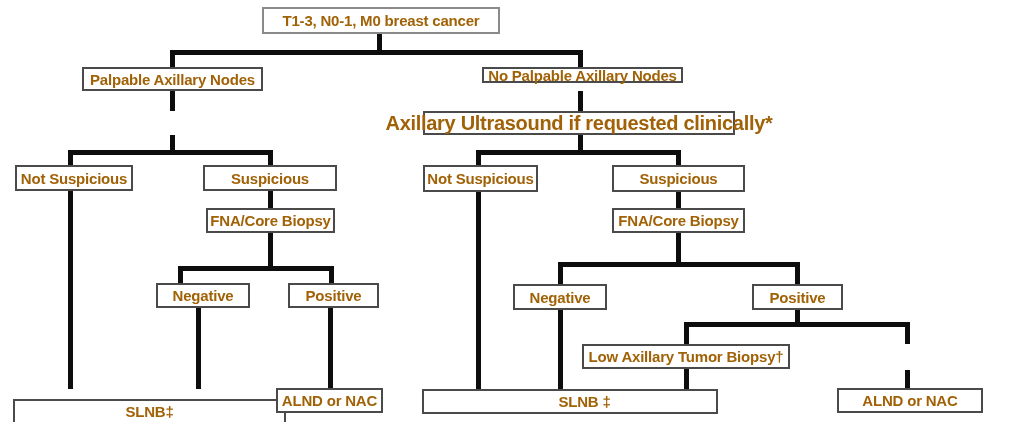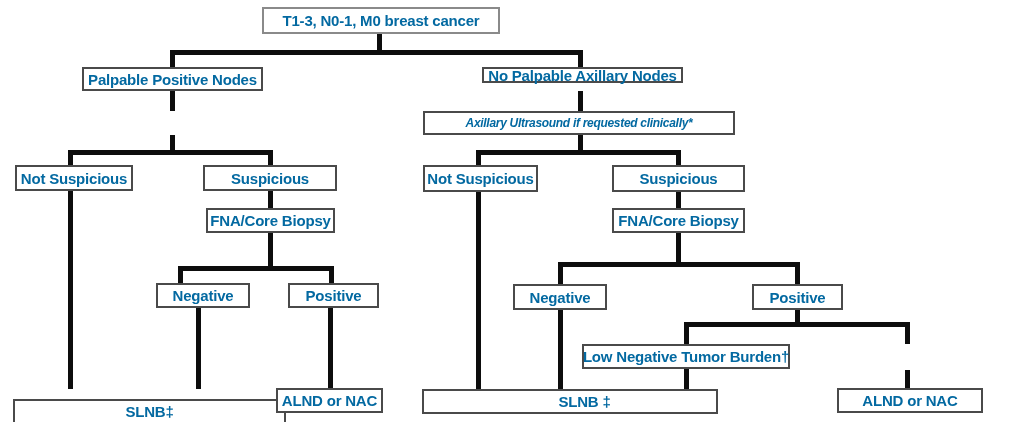--- a/index.html
+++ b/index.html
@@ -18,32 +18,31 @@
   .node {
     position: absolute;
     box-sizing: border-box;
     background: #ffffff;
     border: 2px solid #4a4a4a;
     display: flex;
     align-items: center;
     justify-content: center;
     font-weight: bold;
     font-size: 15px;
-    color: #0369a1;
+    color: #a16207;
     white-space: nowrap;
     z-index: 2;
     letter-spacing: -0.2px;
   }
   .node.root {
     border-color: #8a8a8a;
   }
   .node.tight {
-    font-size: 12px;
+    font-size: 20px;
     letter-spacing: -0.3px;
-    font-style: italic;
   }
   .line {
     position: absolute;
     background: #0d0d0d;
     z-index: 1;
   }
 </style>
 </head>
 <body>
 
@@ -91,38 +90,38 @@
   <div class="line" style="left:795px; top:310px; width:5px; height:16px;"></div>
   <div class="line" style="left:684px; top:322px; width:226px; height:5px;"></div>
   <div class="line" style="left:684px; top:322px; width:5px; height:22px;"></div>
   <div class="line" style="left:905px; top:322px; width:5px; height:22px;"></div>
 
   <div class="line" style="left:684px; top:369px; width:5px; height:20px;"></div>
   <div class="line" style="left:905px; top:370px; width:5px; height:18px;"></div>
 
   <div class="node root" style="left:262px; top:7px; width:238px; height:27px;">T1-3, N0-1, M0 breast cancer</div>
 
-  <div class="node" style="left:82px; top:67px; width:181px; height:24px;">Palpable Positive Nodes</div>
+  <div class="node" style="left:82px; top:67px; width:181px; height:24px;">Palpable Axillary Nodes</div>
   <div class="node" style="left:482px; top:67px; width:201px; height:16px;">No Palpable Axillary Nodes</div>
 
   <div class="node tight" style="left:423px; top:111px; width:312px; height:24px;">Axillary Ultrasound if requested clinically*</div>
 
   <div class="node" style="left:15px; top:165px; width:118px; height:26px;">Not Suspicious</div>
   <div class="node" style="left:203px; top:165px; width:134px; height:26px;">Suspicious</div>
   <div class="node" style="left:423px; top:165px; width:115px; height:27px;">Not Suspicious</div>
   <div class="node" style="left:612px; top:165px; width:133px; height:27px;">Suspicious</div>
 
   <div class="node" style="left:206px; top:208px; width:129px; height:25px;">FNA/Core Biopsy</div>
   <div class="node" style="left:612px; top:208px; width:133px; height:25px;">FNA/Core Biopsy</div>
 
   <div class="node" style="left:156px; top:283px; width:94px; height:25px;">Negative</div>
   <div class="node" style="left:288px; top:283px; width:91px; height:25px;">Positive</div>
   <div class="node" style="left:513px; top:284px; width:94px; height:26px;">Negative</div>
   <div class="node" style="left:752px; top:284px; width:91px; height:26px;">Positive</div>
 
-  <div class="node" style="left:582px; top:344px; width:208px; height:25px;">Low Negative Tumor Burden†</div>
+  <div class="node" style="left:582px; top:344px; width:208px; height:25px;">Low Axillary Tumor Biopsy†</div>
 
   <div class="node" style="left:13px; top:389px; width:273px; height:25px;margin-top:10px;">SLNB‡</div>
   <div class="node" style="left:276px; top:388px; width:107px; height:25px;">ALND or NAC</div>
   <div class="node" style="left:422px; top:389px; width:296px; height:25px;padding-left:29px;">SLNB ‡</div>
   <div class="node" style="left:837px; top:388px; width:146px; height:25px;">ALND or NAC</div>
 
 </div>
 
 </body></html>

